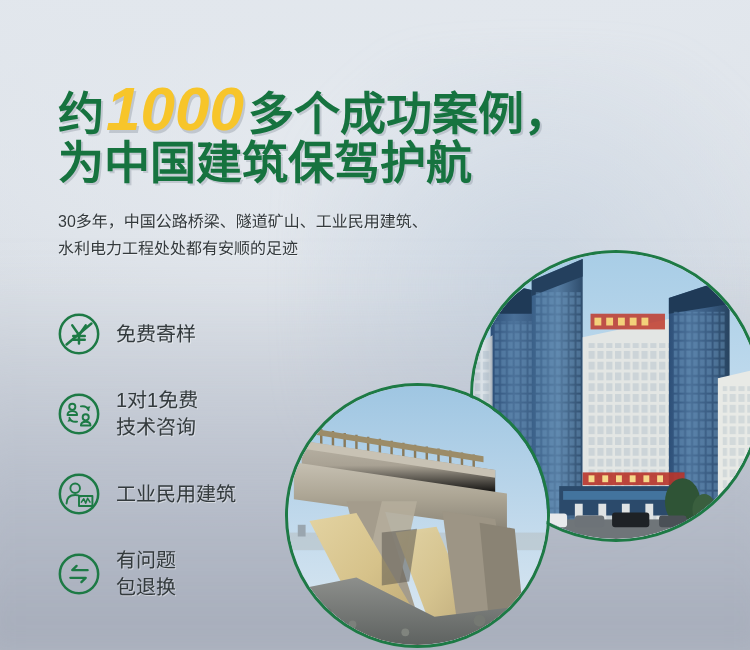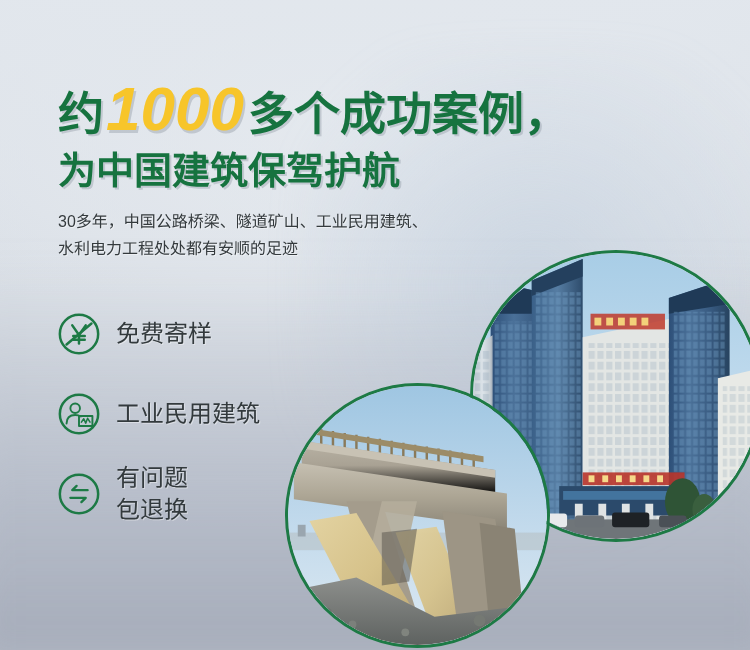--- a/index.html
+++ b/index.html
@@ -70,23 +70,23 @@
   .hl-num {
     color: #f7c52a;
     font-size: 62px;
     font-weight: 700;
     font-style: italic;
     line-height: 1;
     padding: 0 4px 0 2px;
     text-shadow: 2px 3px 0 rgba(120,130,142,0.32);
   }
   .hl-line2 {
-    margin-top: 12px;
+    margin-top: 0;
     color: #16733f;
-    font-size: 38px;
+    font-size: 46px;
     font-weight: 700;
     text-shadow: 2px 2px 0 rgba(120,130,142,0.30);
   }
 
   
   .subtitle {
     position: absolute;
     left: 58px;
     top: 210px;
     z-index: 6;
@@ -115,21 +115,21 @@
   }
   .feature .ficon {
     flex: 0 0 auto;
     width: 46px;
     height: 46px;
     margin-right: 14px;
   }
   .feature .ficon svg { display: block; width: 46px; height: 46px; }
   .feature .flabel {
     color: #333a3d;
-    font-size: 24px;
+    font-size: 20px;
     line-height: 1.35;
     white-space: nowrap;
     text-shadow: 1px 1px 0 rgba(255,255,255,0.4);
   }
   .feature .flabel span { display: block; }
 
   
   .photo {
     position: absolute;
     border-radius: 50%;
@@ -370,20 +370,41 @@
             <line x1="18" y1="30" x2="30" y2="30"></line>
           </g>
           <line x1="11" y1="35" x2="37" y2="13" stroke="#1d7a45" stroke-width="2.6" stroke-linecap="round"></line>
         </svg>
       </span>
       <span class="flabel">
         <span>免费寄样</span>
       </span>
     </div>
 
+    <div class="feature">
+      <span class="ficon">
+        <svg viewBox="0 0 48 48" aria-hidden="true">
+          <circle cx="24" cy="24" r="20" fill="none" stroke="#1d7a45" stroke-width="2.6"></circle>
+          <g fill="none" stroke="#1d7a45" stroke-width="2" stroke-linecap="round" stroke-linejoin="round">
+            <circle cx="17" cy="16.5" r="3.2"></circle>
+            <path d="M12 25 q0 -4 5 -4 q5 0 5 4 z"></path>
+            <circle cx="31" cy="27.5" r="3.2"></circle>
+            <path d="M26 36 q0 -4 5 -4 q5 0 5 4 z"></path>
+            <path d="M26 16 q6 -1 8 4"></path>
+            <path d="M22 32 q-6 1 -8 -4"></path>
+          </g>
+          <polygon points="34,20 36,16 31.5,16.6" fill="#1d7a45"></polygon>
+          <polygon points="14,28 12,32 16.5,31.4" fill="#1d7a45"></polygon>
+        </svg>
+      </span>
+      <span class="flabel">
+        <span>1对1免费</span>
+        <span>技术咨询</span>
+      </span>
+    </div>
 
     <div class="feature">
       <span class="ficon">
         <svg viewBox="0 0 48 48" aria-hidden="true">
           <circle cx="24" cy="24" r="20" fill="none" stroke="#1d7a45" stroke-width="2.6"></circle>
           <g fill="none" stroke="#1d7a45" stroke-width="2" stroke-linecap="round" stroke-linejoin="round">
             <circle cx="20" cy="18" r="5"></circle>
             <path d="M11 34 q0 -9 9 -9 q3.5 0 6 1.6"></path>
             <rect x="24" y="26" width="14" height="10.5"></rect>
             <polyline points="26.5,32.5 29,29 31,33.5 33,28.5 35.5,32.5" stroke-width="1.6"></polyline>

